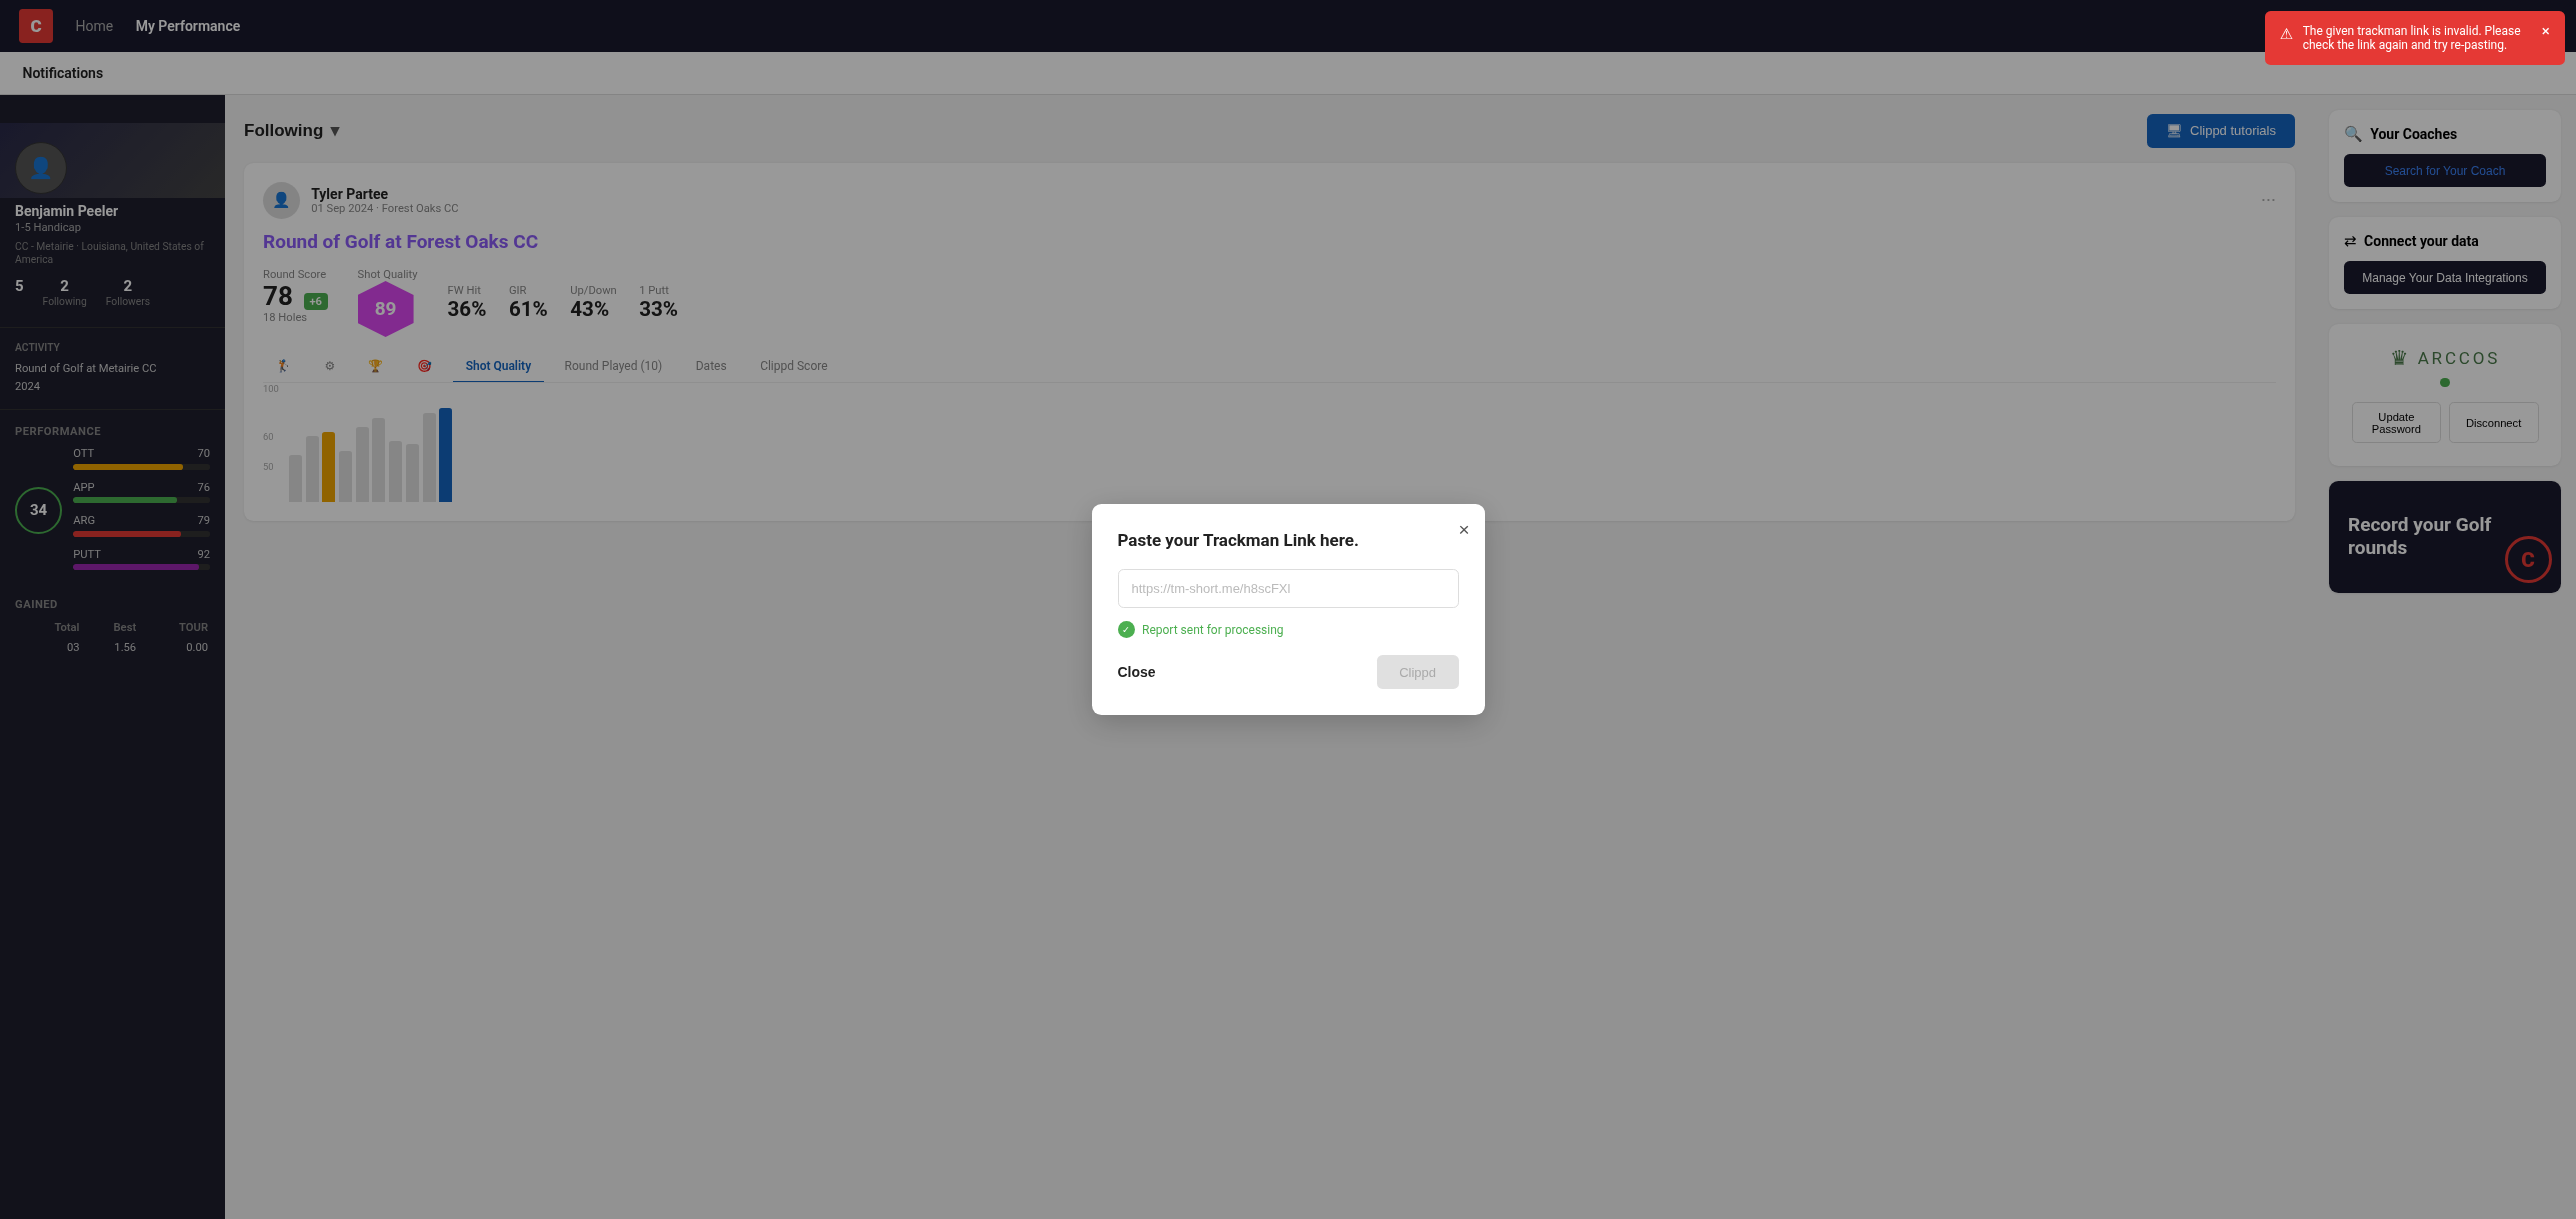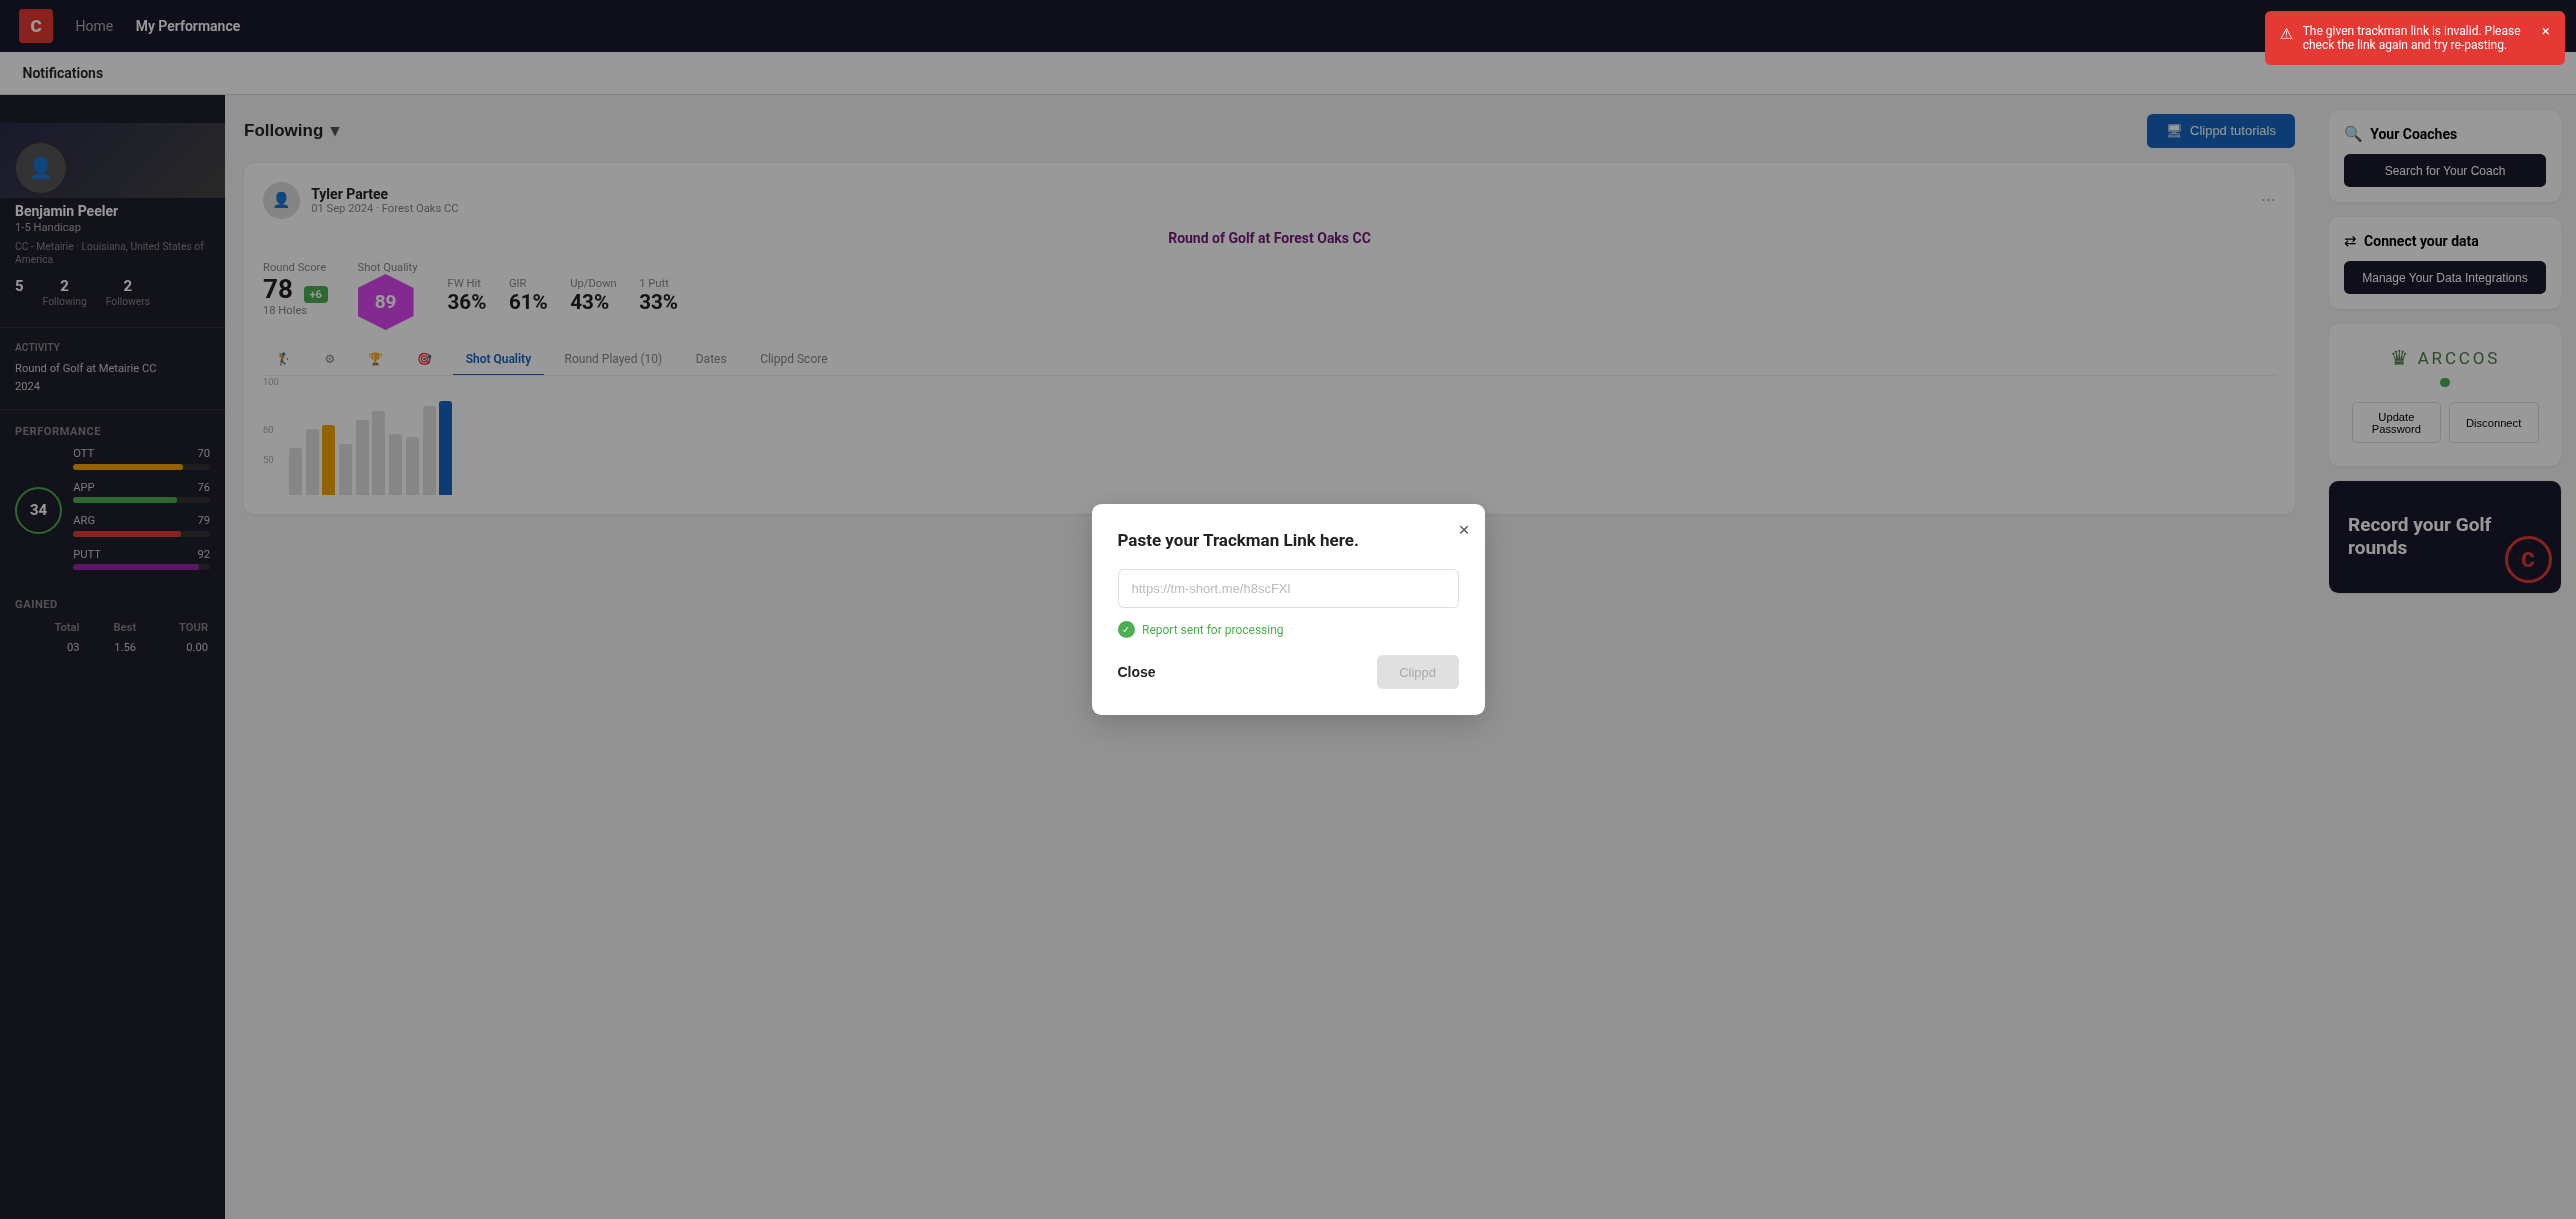--- a/index.html
+++ b/index.html
@@ -81,41 +81,41 @@
     .following-btn { display: flex; align-items: center; gap: 7.5px; background: transparent; border: none; color: #222; font-size: 17px; font-weight: 700; cursor: pointer; }
     .following-chevron { color: #555; }
     .tutorials-btn { background: #1565c0; color: white; border: none; border-radius: 5.6px; padding: 9.4px 19px; font-size: 13px; cursor: pointer; display: flex; align-items: center; gap: 7.5px; }
 
     .feed-card { background: white; border-radius: 9.4px; padding: 19px; margin-bottom: 15px; box-shadow: 0 0.9px 2.8px rgba(0,0,0,0.08); }
     .feed-card-header { display: flex; align-items: center; gap: 11.2px; margin-bottom: 11.2px; }
     .feed-avatar { width: 37px; height: 37px; border-radius: 50%; background: #ddd; display: flex; align-items: center; justify-content: center; color: #999; font-size: 15px; }
     .feed-user-name { font-weight: 700; font-size: 14px; color: #222; }
     .feed-date { color: #888; font-size: 11.2px; }
     .feed-more { margin-left: auto; color: #aaa; cursor: pointer; font-size: 19px; }
-    .feed-title { font-size: 14px; font-weight: 700; color: #701a75; margin-bottom: 15px; text-align: center; }
+    .feed-title { font-size: 19px; font-weight: 700; color: #8b5cf6; margin-bottom: 15px; }
     .feed-stats { display: flex; gap: 30px; margin-bottom: 15px; }
     .feed-stat-group { display: flex; flex-direction: column; }
     .feed-stat-label { color: #888; font-size: 11.2px; }
     .feed-stat-val { font-size: 26px; font-weight: 700; color: #222; }
     .feed-stat-sub { color: #888; font-size: 11.2px; }
     .shot-hex { width: 56px; height: 56px; background: #d946ef; clip-path: polygon(50% 0%, 100% 25%, 100% 75%, 50% 100%, 0% 75%, 0% 25%); display: flex; align-items: center; justify-content: center; color: white; font-size: 19px; font-weight: 700; }
     .feed-stat-pair { display: flex; flex-direction: column; }
     .stat-pair-pct { font-size: 20.6px; font-weight: 700; color: #222; }
 
     
     .chart-tabs { display: flex; gap: 7.5px; border-bottom: 0.9px solid #eee; padding-bottom: 0; margin-bottom: 0; overflow-x: auto; }
     .chart-tab { padding: 7.5px 13px; font-size: 12px; color: #888; cursor: pointer; border-bottom: 1.9px solid transparent; white-space: nowrap; }
     .chart-tab.active { color: #1565c0; border-bottom-color: #1565c0; font-weight: 600; }
 
     
     .right-panel { width: 262px; min-width: 262px; padding: 15px; overflow-y: auto; background: #f4f4f4; }
     .coaches-card { background: white; border-radius: 9.4px; padding: 15px; margin-bottom: 15px; box-shadow: 0 0.9px 2.8px rgba(0,0,0,0.08); }
     .coaches-header { display: flex; align-items: center; gap: 7.5px; margin-bottom: 11.2px; }
     .coaches-title { font-weight: 700; font-size: 14px; }
-    .search-coach-btn { width: 100%; background: #1a1a2e; color: #ffffff; border: none; border-radius: 5.6px; padding: 9.4px; font-size: 12px; cursor: pointer; }
+    .search-coach-btn { width: 100%; background: #1a1a2e; color: #3b82f6; border: none; border-radius: 5.6px; padding: 9.4px; font-size: 12px; cursor: pointer; }
     .connect-card { background: white; border-radius: 9.4px; padding: 15px; margin-bottom: 15px; box-shadow: 0 0.9px 2.8px rgba(0,0,0,0.08); }
     .connect-header { display: flex; align-items: center; gap: 7.5px; margin-bottom: 11.2px; }
     .connect-title { font-weight: 700; font-size: 14px; }
     .manage-btn { width: 100%; background: #1a1a2e; color: white; border: none; border-radius: 5.6px; padding: 9.4px; font-size: 12px; cursor: pointer; }
     .arccos-card { background: white; border-radius: 9.4px; padding: 22.5px; margin-bottom: 15px; box-shadow: 0 0.9px 2.8px rgba(0,0,0,0.08); display: flex; flex-direction: column; align-items: center; }
     .arccos-logo { font-size: 20.6px; color: #4a7a4a; font-weight: 300; letter-spacing: 3.7px; display: flex; align-items: center; gap: 5.6px; }
     .arccos-actions { display: flex; gap: 7.5px; margin-top: 15px; width: 100%; }
     .arccos-btn { flex: 1; padding: 7.5px; border-radius: 4.7px; font-size: 11.2px; cursor: pointer; border: 0.9px solid #ddd; background: white; }
     .arccos-connected { display: flex; align-items: center; gap: 5.6px; margin-top: 7.5px; }
     .connected-dot { width: 9.4px; height: 9.4px; border-radius: 50%; background: #4caf50; }

